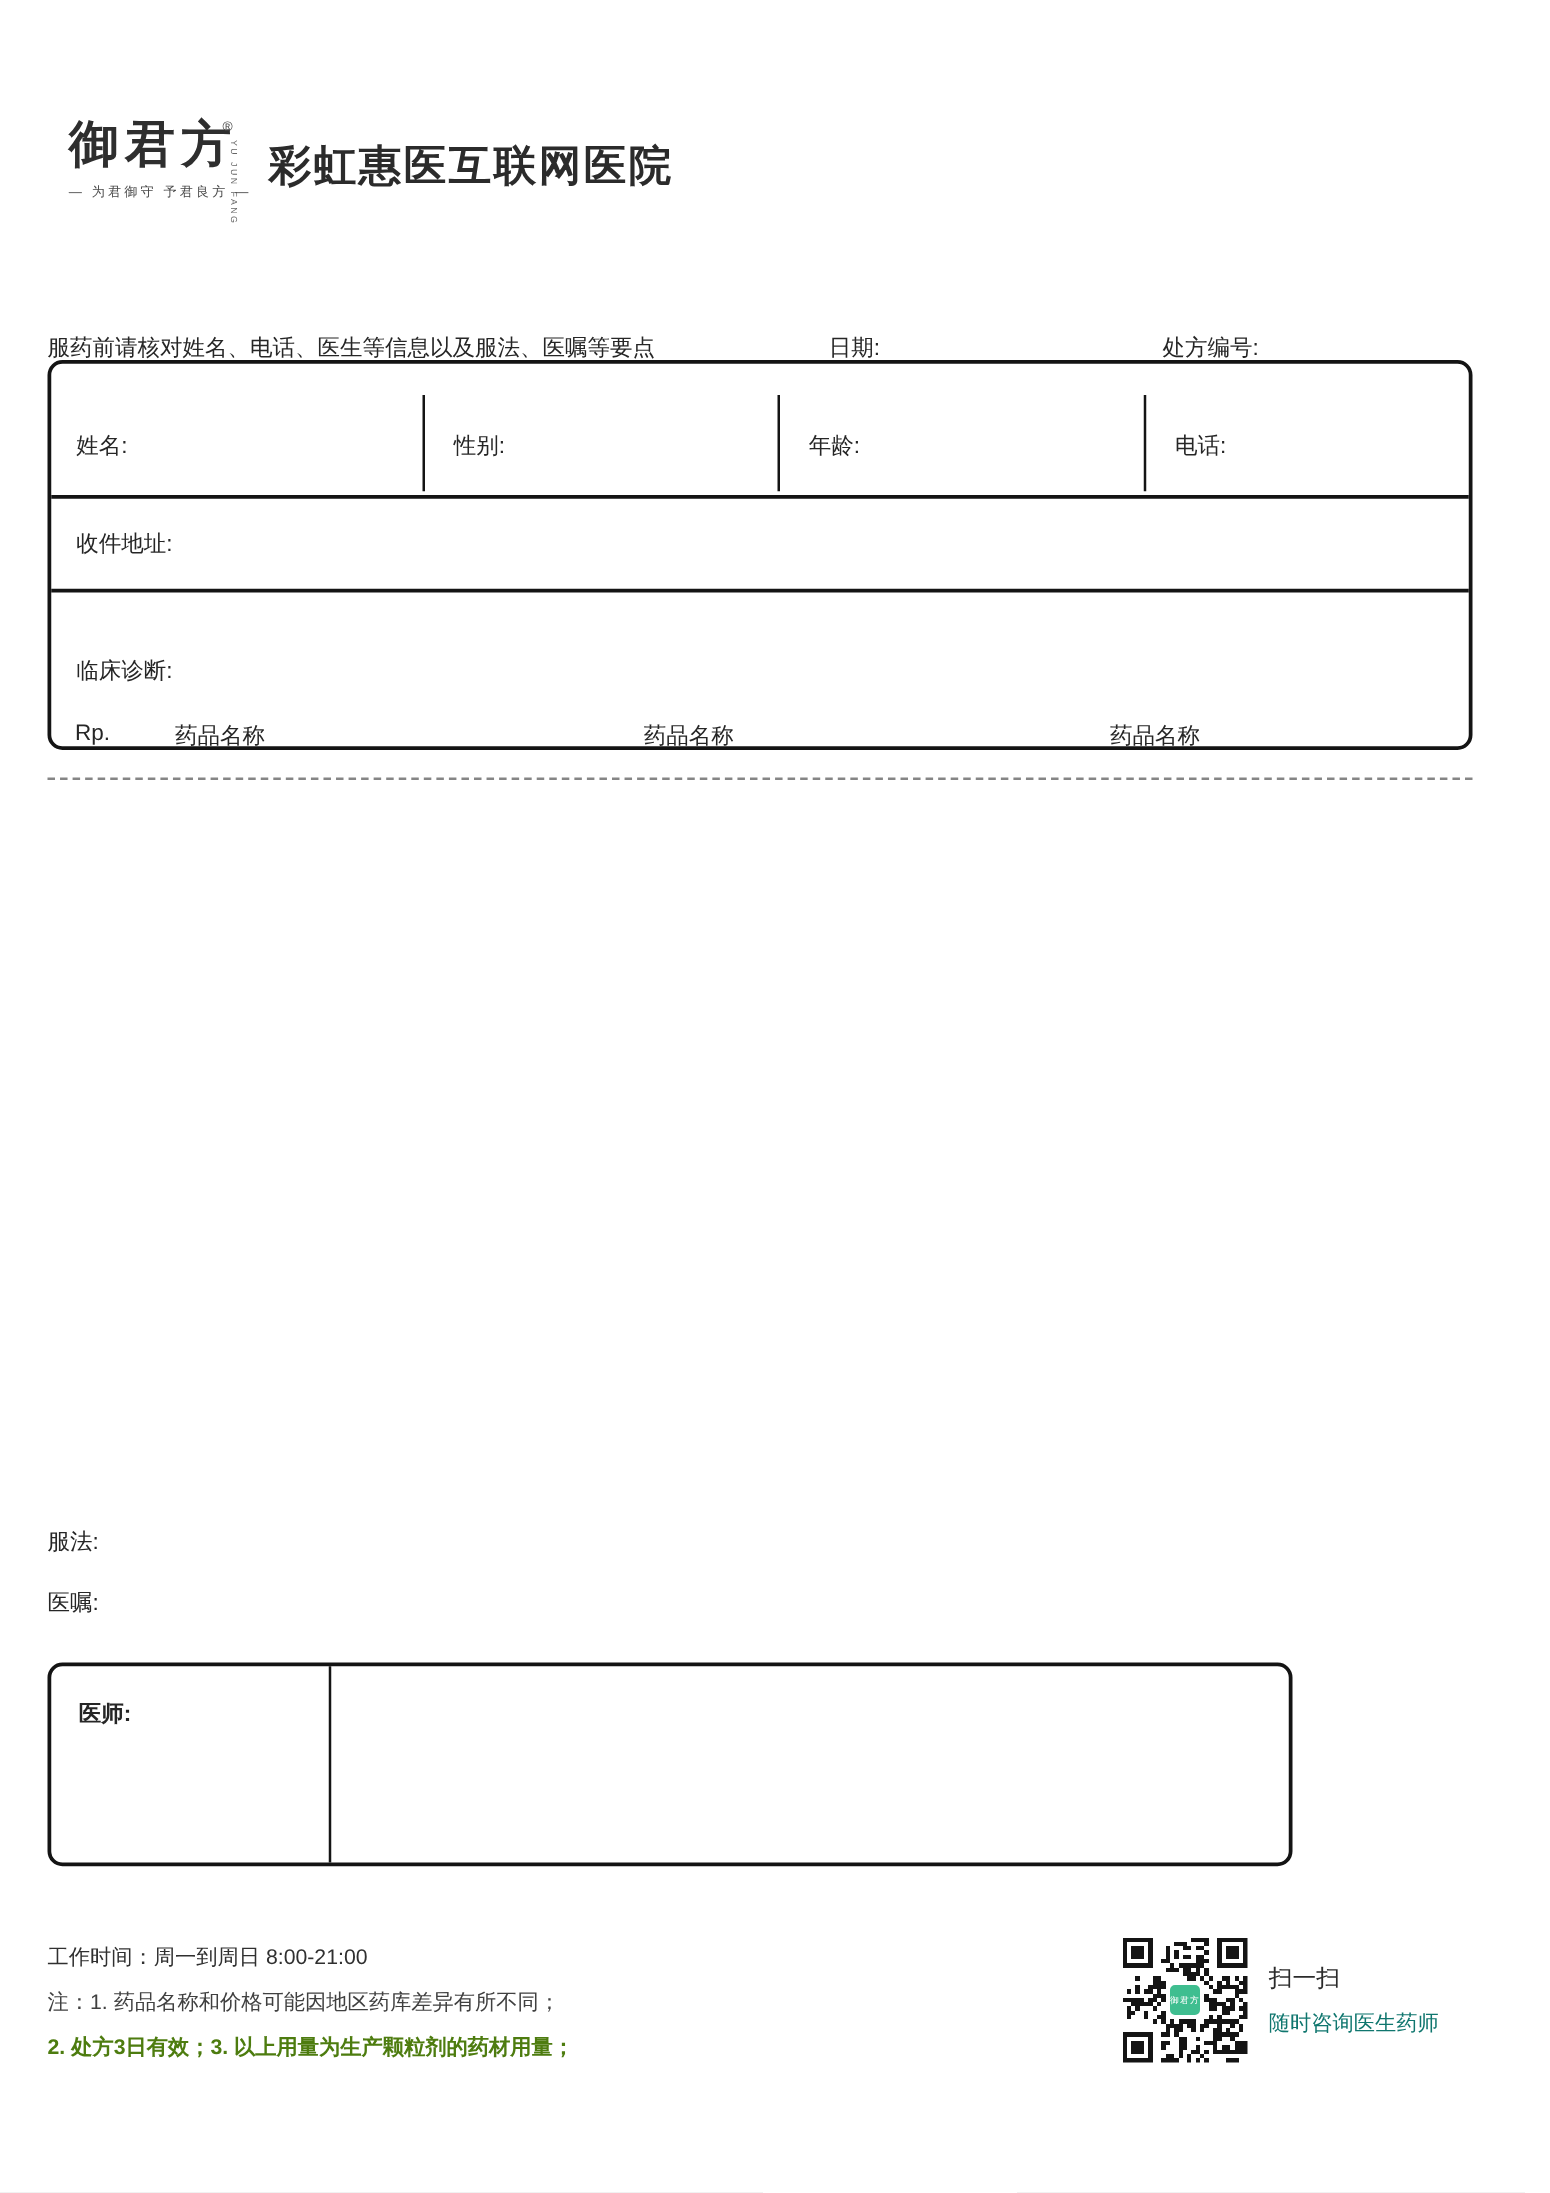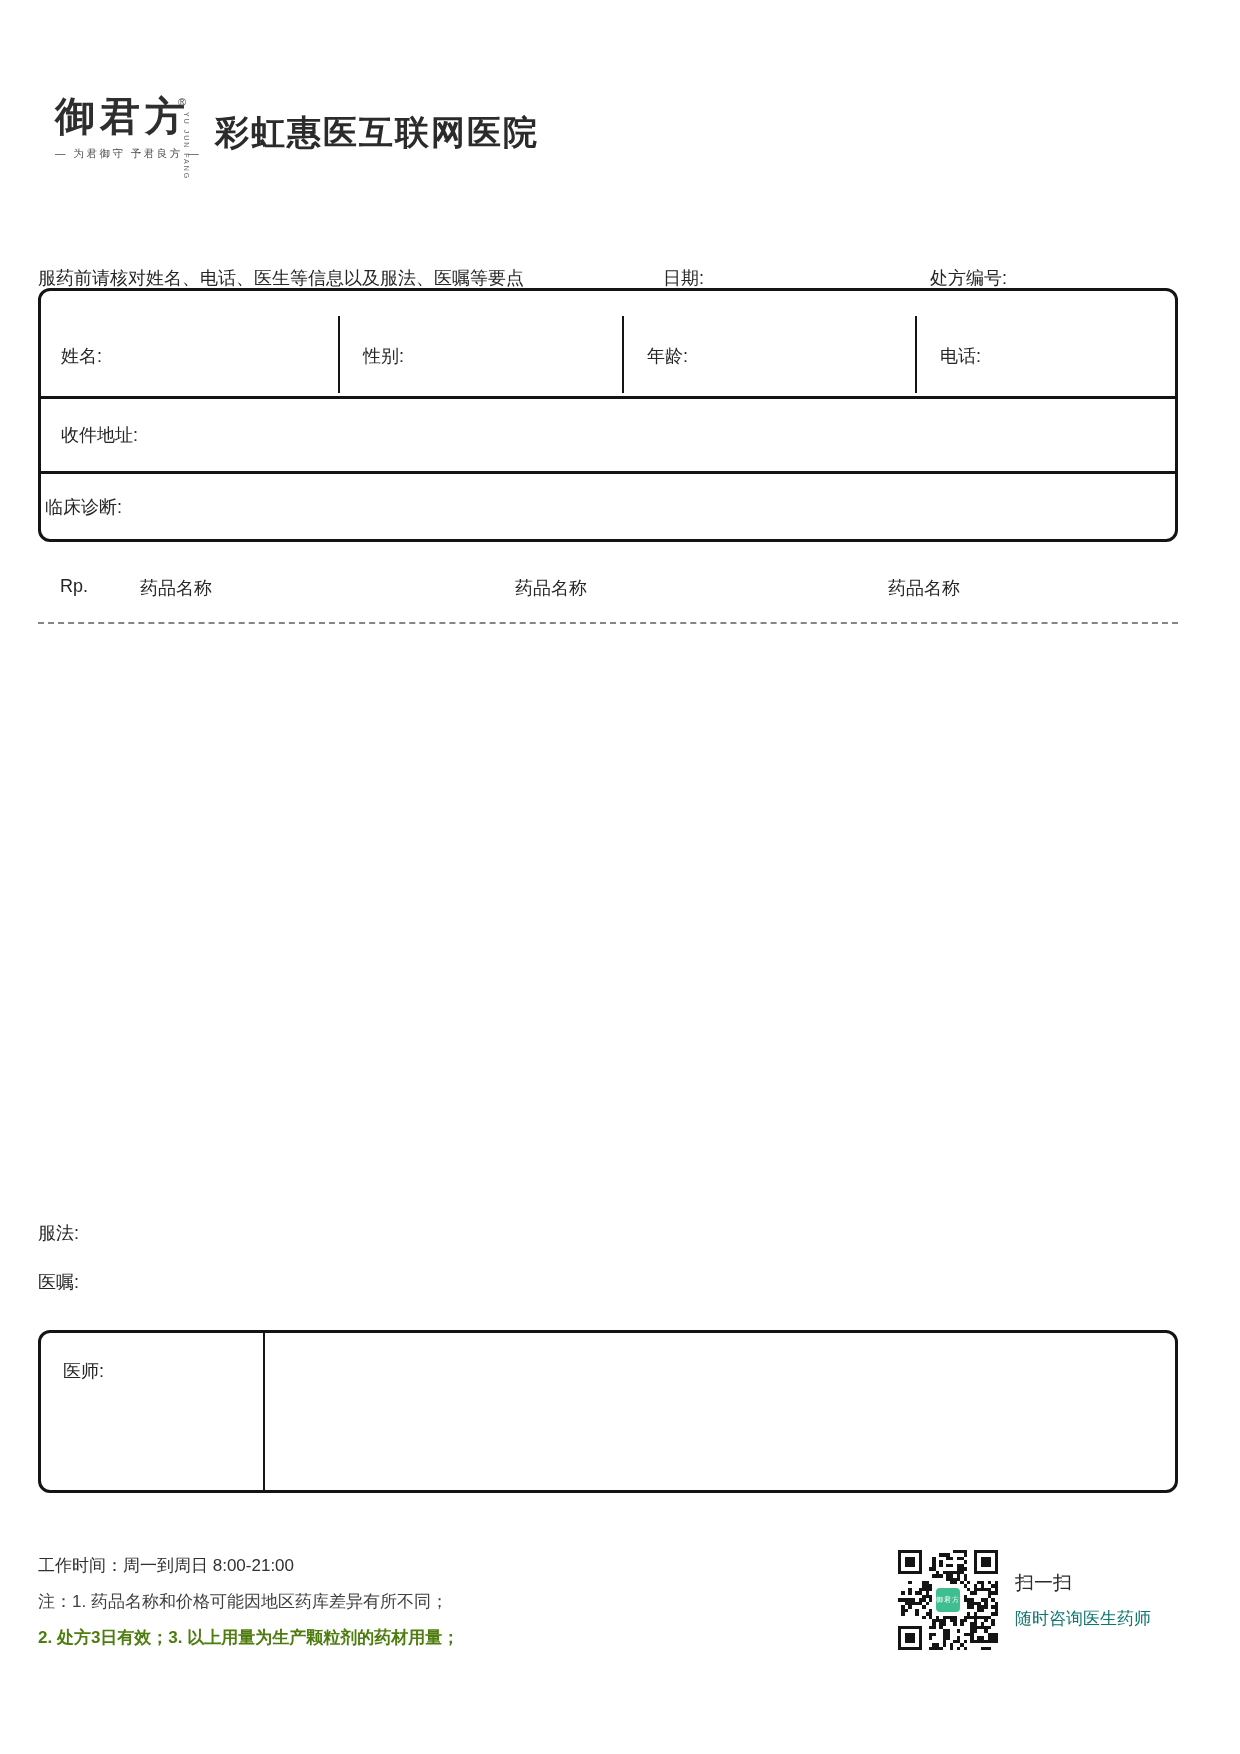--- a/index.html
+++ b/index.html
@@ -31,62 +31,62 @@
     letter-spacing:2px; color:#2b2b2b;text-align:right;
   }
 
   
   .notice      { left:38px;  top:266px; font-size:18px; }
   .date-label  { left:663px; top:266px; font-size:18px; }
   .rxno-label  { left:930px; top:266px; font-size:18px; }
 
   
   .patient-box {
-    left:38px; top:288px; width:1140px; height:254px;
+    left:38px; top:288px; width:1140px; height:312px;
     border:3px solid #141414; border-radius:12px; box-sizing:border-box;
     display:flex; flex-direction:column; background:#fff;
   }
   .pb-row1 {
     height:105px; border-bottom:3px solid #141414;
     display:grid; grid-template-columns:297px 284px 293px 1fr;
   }
   .pb-cell {
     position:relative; display:flex; align-items:center;
     padding:24px 0 0 20px; font-size:18px;
   }
   .pb-cell + .pb-cell { padding-left:25px; }
   .pb-cell + .pb-cell::before {
     content:""; position:absolute; left:0; top:25px; bottom:3px;
     width:2px; background:#141414;
   }
   .pb-row2 {
     height:72px; border-bottom:3px solid #141414;
     display:flex; align-items:center; padding-left:20px; font-size:18px;
   }
-  .pb-row3 { flex:1; display:flex; align-items:center; padding-left:4px; font-size:18px; }
+  .pb-row3 { flex:1; display:flex; align-items:center; padding-left:20px; font-size:18px; }
 
   
   .rp-label  { left:60px;  top:576px; font-size:18px; }
   .rp-col1   { left:140px; top:576px; font-size:18px; }
   .rp-col2   { left:515px; top:576px; font-size:18px; }
   .rp-col3   { left:888px; top:576px; font-size:18px; }
   .dashed-line {
     left:38px; top:622px; width:1140px; height:0;
     border-top:2.5px dashed #858585;
   }
 
   
   .usage-label  { left:38px; top:1221px; font-size:18px; }
   .advice-label { left:38px; top:1270px; font-size:18px; }
 
   
   .sign-box {
-    left:38px; top:1330px; width:1140px; height:163px;
+    left:38px; top:1330px; width:996px; height:163px;
     border:3px solid #141414; border-radius:12px; box-sizing:border-box;
-    display:grid; grid-template-columns:224px 1fr; background:#fff;
+    display:grid; grid-template-columns:224px 1fr; background:#fff;font-weight:bold;
   }
   .sb-left  { border-right:2px solid #141414; padding:26px 0 0 22px; font-size:18px; }
   .sb-right { padding:26px 0 0 27px; font-size:18px; }
   .sb-row   { display:flex; }
   .sb-row + .sb-row { margin-top:52px; }
   .sb-span  { display:inline-block; width:270px; }
 
   
   .hours { left:38px; top:1554px; font-size:17px; color:#303030; }
   .note1 { left:38px; top:1590px; font-size:17px; color:#404040; }

